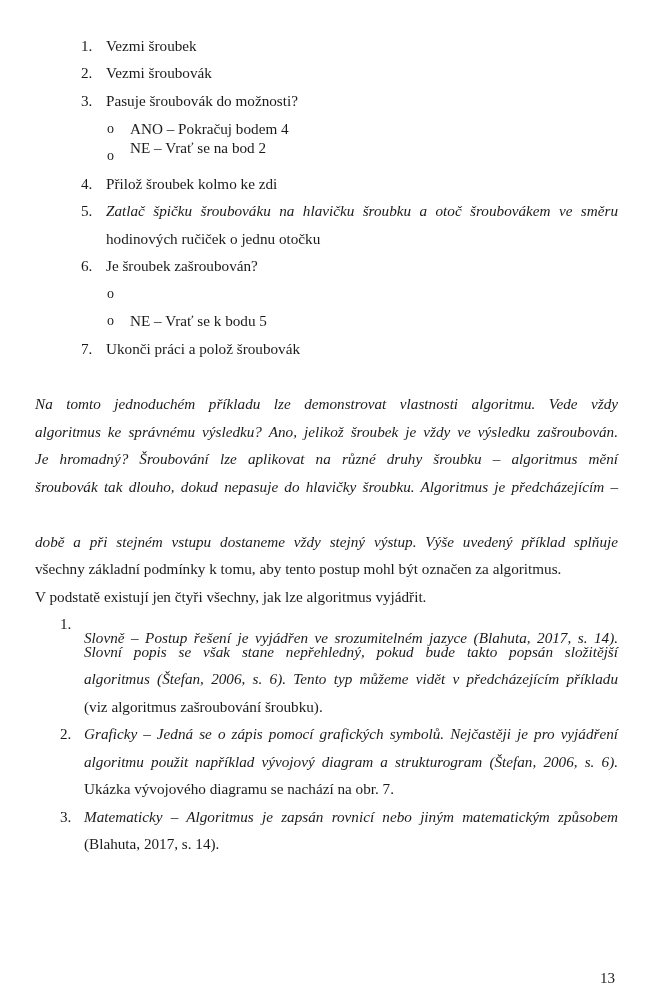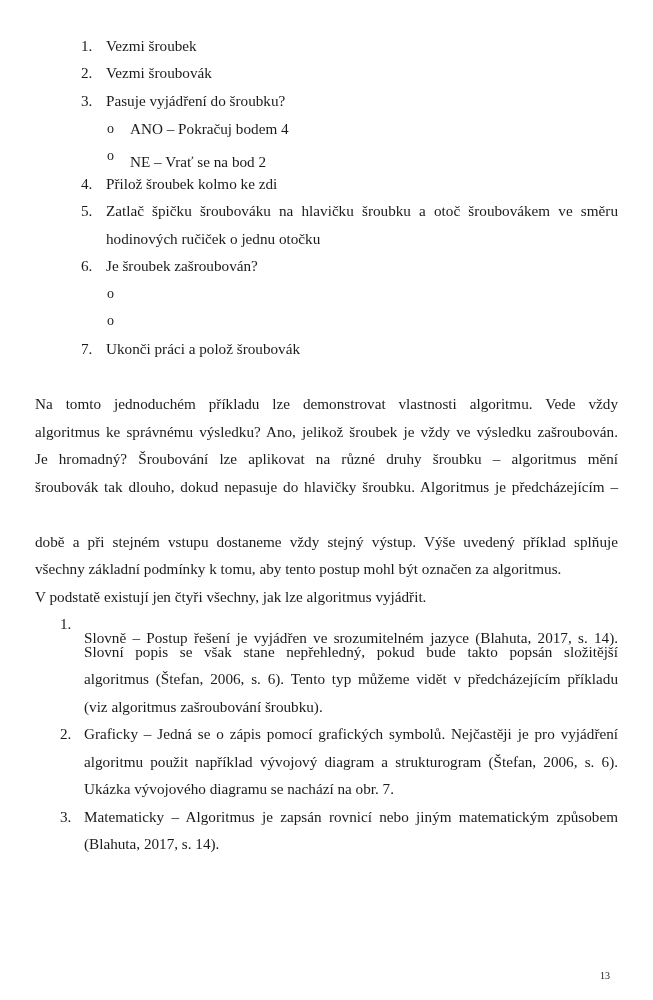--- a/index.html
+++ b/index.html
@@ -1,57 +1,58 @@
 <!DOCTYPE html>
 <html><head>
 <meta charset="utf-8">
 <style>
   html, body { margin:0; padding:0; background:#ffffff; }
   body { width:653px; height:1000px; position:relative; overflow:hidden;
          font-family:"Liberation Serif", "DejaVu Serif", serif; color:#1a1a1a; font-size:15.2px; }
   .page { position:absolute; left:0; top:0; width:653px; height:1000px; }
   .line { position:absolute; white-space:nowrap; line-height:20px; }
-  .just { text-align:justify; text-align-last:justify; white-space:normal; }
+  .just { text-align:justify; text-align-last:justify; white-space:normal;font-style:italic; }
   .num { position:absolute; }
   .bullet { position:absolute; font-size:14px; }
-  .pagenum { position:absolute; left:600px; top:970px; font-size:10px; }
+  .pagenum { position:absolute; left:600px; top:970px; font-size:15px; }
 </style>
 </head>
 <body>
 
 <div class="page">
 
   <span class="num line" style="left:81px;top:36px">1.</span>
   <span class="line" style="left:106px;top:36px">Vezmi šroubek</span>
 
   <span class="num line" style="left:81px;top:63px">2.</span>
   <span class="line" style="left:106px;top:63px">Vezmi šroubovák</span>
 
   <span class="num line" style="left:81px;top:91px">3.</span>
-  <span class="line" style="left:106px;top:91px">Pasuje vyjádření do šroubku?</span>
+  <span class="line" style="left:106px;top:91px">Pasuje šroubovák do možnosti?</span>
 
   <span class="bullet line" style="left:107px;top:119px">o</span>
   <span class="line" style="left:130px;top:119px">ANO – Pokračuj bodem 4</span>
 
   <span class="bullet line" style="left:107px;top:146px">o</span>
-  <span class="line" style="left:130px;top:152px">NE – Vrať se na bod 2</span>
+  <span class="line" style="left:130px;top:138px">NE – Vrať se na bod 2</span>
 
   <span class="num line" style="left:81px;top:174px">4.</span>
   <span class="line" style="left:106px;top:174px">Přilož šroubek kolmo ke zdi</span>
 
   <span class="num line" style="left:81px;top:201px">5.</span>
   <div class="line just" style="left:106px;top:201px;width:512px">Zatlač špičku šroubováku na hlavičku šroubku a otoč šroubovákem ve směru</div>
   <span class="line" style="left:106px;top:229px">hodinových ručiček o jednu otočku</span>
 
   <span class="num line" style="left:81px;top:256px">6.</span>
   <span class="line" style="left:106px;top:256px">Je šroubek zašroubován?</span>
 
   <span class="bullet line" style="left:107px;top:284px">o</span>
 
   <span class="bullet line" style="left:107px;top:311px">o</span>
+  <span class="line" style="left:130px;top:311px">NE – Vrať se k bodu 5</span>
 
   <span class="num line" style="left:81px;top:339px">7.</span>
   <span class="line" style="left:106px;top:339px">Ukonči práci a polož šroubovák</span>
 
   <div class="line just" style="left:35px;top:394px;width:583px">Na tomto jednoduchém příkladu lze demonstrovat vlastnosti algoritmu. Vede vždy</div>
   <div class="line just" style="left:35px;top:422px;width:583px">algoritmus ke správnému výsledku? Ano, jelikož šroubek je vždy ve výsledku zašroubován.</div>
   <div class="line just" style="left:35px;top:449px;width:583px">Je hromadný? Šroubování lze aplikovat na různé druhy šroubku – algoritmus mění</div>
   <div class="line just" style="left:35px;top:477px;width:583px">šroubovák tak dlouho, dokud nepasuje do hlavičky šroubku. Algoritmus je předcházejícím –</div>
   <div class="line just" style="left:35px;top:532px;width:583px">době a při stejném vstupu dostaneme vždy stejný výstup.  Výše uvedený příklad splňuje</div>
   <span class="line" style="left:35px;top:559px">všechny základní podmínky k tomu, aby tento postup mohl být označen za algoritmus.</span>

